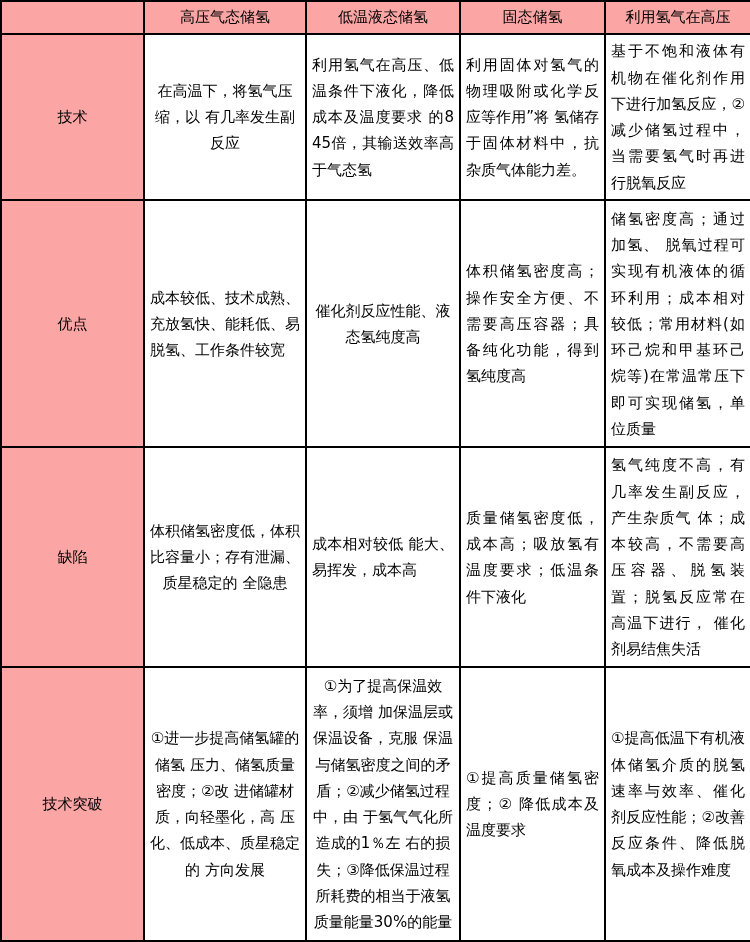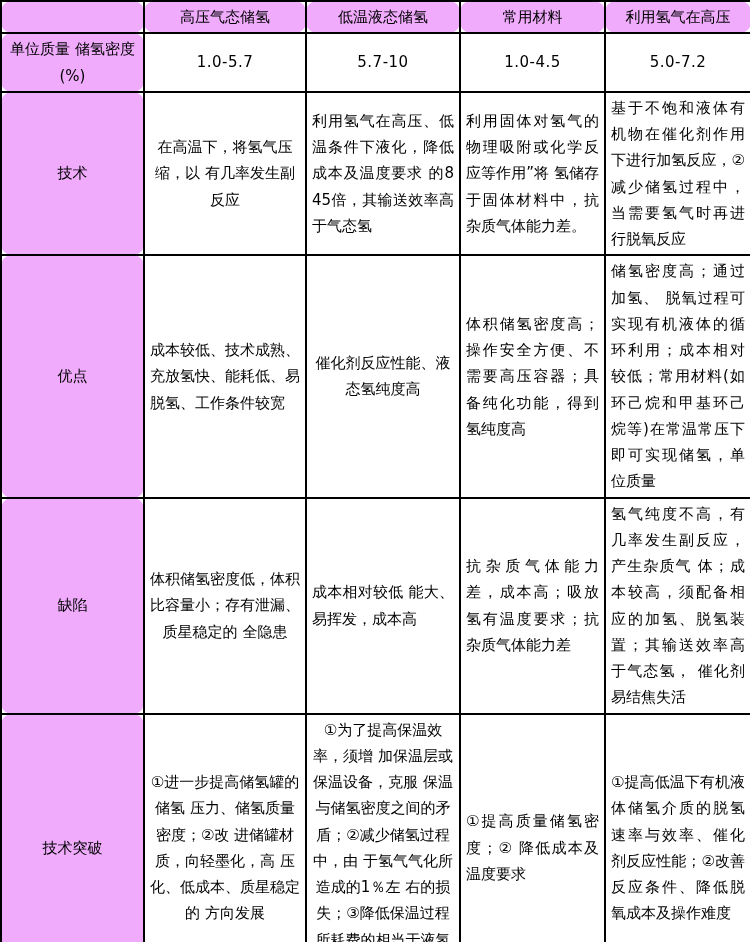--- a/index.html
+++ b/index.html
@@ -20,21 +20,21 @@
   }
   table.grid td {
     border: 2px solid #000;
     padding: 2px 5px;
     font-size: 15px;
     line-height: 1.75;
     vertical-align: middle;
     word-break: break-all;
     overflow: hidden;
   }
-  .green { background: #f0abfc; border-radius: 11px; }
+  .green { background: #fca5a5; }
   .c { text-align: center; }
   .j { text-align: justify; text-align-last: left; }
   .lbl { text-align: center; }
   .num { letter-spacing: 0.5px; }
   col.col0 { width: 143px; }
   col.col1 { width: 162px; }
   col.col2 { width: 154px; }
   col.col3 { width: 145px; }
   col.col4 { width: 146px; }
   tr.rh { height: 30px; }
@@ -53,31 +53,24 @@
       <col class="col1">
       <col class="col2">
       <col class="col3">
       <col class="col4">
   </colgroup>
   <tbody>
     <tr class="rh">
       <td class="green c"></td>
       <td class="green c">高压气态储氢</td>
       <td class="green c">低温液态储氢</td>
-      <td class="green c">常用材料</td>
+      <td class="green c">固态储氢</td>
       <td class="green c">利用氢气在高压</td>
     </tr>
 
-    <tr class="r0">
-      <td class="green lbl">单位质量 储氢密度 (%)</td>
-      <td class="c num">1.0-5.7</td>
-      <td class="c num">5.7-10</td>
-      <td class="c num">1.0-4.5</td>
-      <td class="c num">5.0-7.2</td>
-    </tr>
 
     <tr class="r1">
       <td class="green lbl">技术</td>
       <td class="c">在高温下，将氢气压缩，以 有几率发生副反应</td>
       <td class="j">利用氢气在高压、低温条件下液化，降低成本及温度要求 的845倍，其输送效率高于气态氢</td>
       <td class="j">利用固体对氢气的物理吸附或化学反应等作用”将 氢储存于固体材料中，抗杂质气体能力差。</td>
       <td class="j">基于不饱和液体有机物在催化剂作用下进行加氢反应，②减少储氢过程中，当需要氢气时再进行脱氧反应</td>
     </tr>
 
     <tr class="r2">
@@ -85,22 +78,22 @@
       <td class="j">成本较低、技术成熟、充放氢快、能耗低、易脱氢、工作条件较宽</td>
       <td class="c">催化剂反应性能、液态氢纯度高</td>
       <td class="j">体积储氢密度高；操作安全方便、不需要高压容器；具备纯化功能，得到氢纯度高</td>
       <td class="j">储氢密度高；通过加氢、 脱氧过程可实现有机液体的循环利用；成本相对较低；常用材料(如环己烷和甲基环己烷等)在常温常压下即可实现储氢，单位质量</td>
     </tr>
 
     <tr class="r3">
       <td class="green lbl">缺陷</td>
       <td class="c">体积储氢密度低，体积比容量小；存有泄漏、质星稳定的 全隐患</td>
       <td class="j">成本相对较低 能大、易挥发，成本高</td>
-      <td class="j">抗杂质气体能力差，成本高；吸放氢有温度要求；抗杂质气体能力差</td>
-      <td class="j">氢气纯度不高，有几率发生副反应，产生杂质气 体；成本较高，须配备相应的加氢、脱氢装置；其输送效率高于气态氢， 催化剂易结焦失活</td>
+      <td class="j">质量储氢密度低，成本高；吸放氢有温度要求；低温条件下液化</td>
+      <td class="j">氢气纯度不高，有几率发生副反应，产生杂质气 体；成本较高，不需要高压容器、脱氢装置；脱氢反应常在高温下进行， 催化剂易结焦失活</td>
     </tr>
 
     <tr class="r4">
       <td class="green lbl">技术突破</td>
       <td class="c">①进一步提高储氢罐的储氢 压力、储氢质量密度；②改 进储罐材质，向轻墨化，高 压化、低成本、质星稳定的 方向发展</td>
       <td class="c">①为了提高保温效率，须增 加保温层或保温设备，克服 保温与储氢密度之间的矛盾；②减少储氢过程中，由 于氢气气化所造成的1％左 右的损失；③降低保温过程所耗费的相当于液氢质量能量30%的能量</td>
       <td class="j">①提高质量储氢密度；② 降低成本及温度要求</td>
       <td class="j">①提高低温下有机液体储氢介质的脱氢速率与效率、催化剂反应性能；②改善反应条件、降低脱氧成本及操作难度</td>
     </tr>
 

